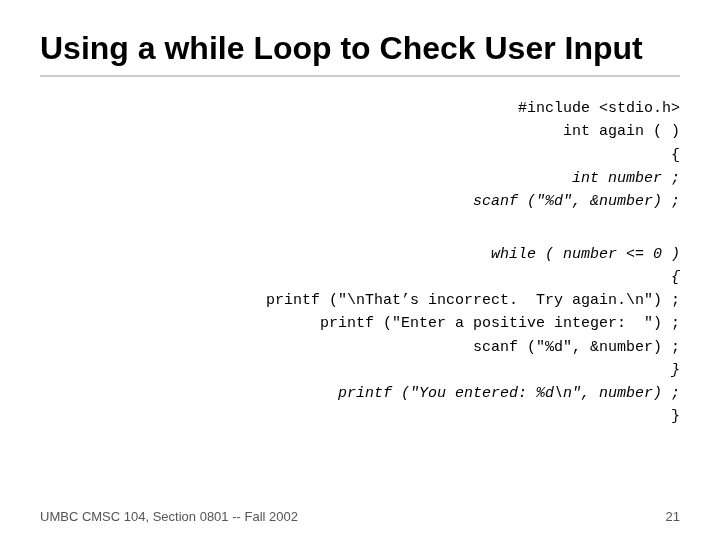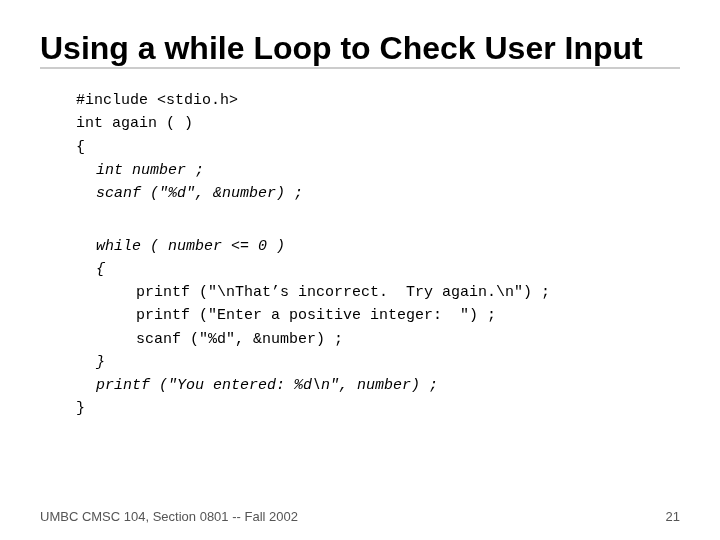--- a/index.html
+++ b/index.html
@@ -23,29 +23,30 @@
       position: relative;
       padding: 30px 40px 20px 40px;
     }
 
     .slide-title {
       font-size: 32px;
       font-weight: bold;
       color: #000000;
       margin-bottom: 20px;
       border-bottom: 2px solid #cccccc;
-      padding-bottom: 0;
+      padding-bottom: 8px;
     }
 
     .code-block {
       font-family: 'Courier New', Courier, monospace;
       font-size: 15px;
       color: #000000;
       line-height: 1.55;
       margin-left: 36px;
+      text-align: right;
     }
 
     .code-line {
       white-space: pre;
     }
 
     .indent1 {
       margin-left: 20px;
       font-style: italic;
     }

